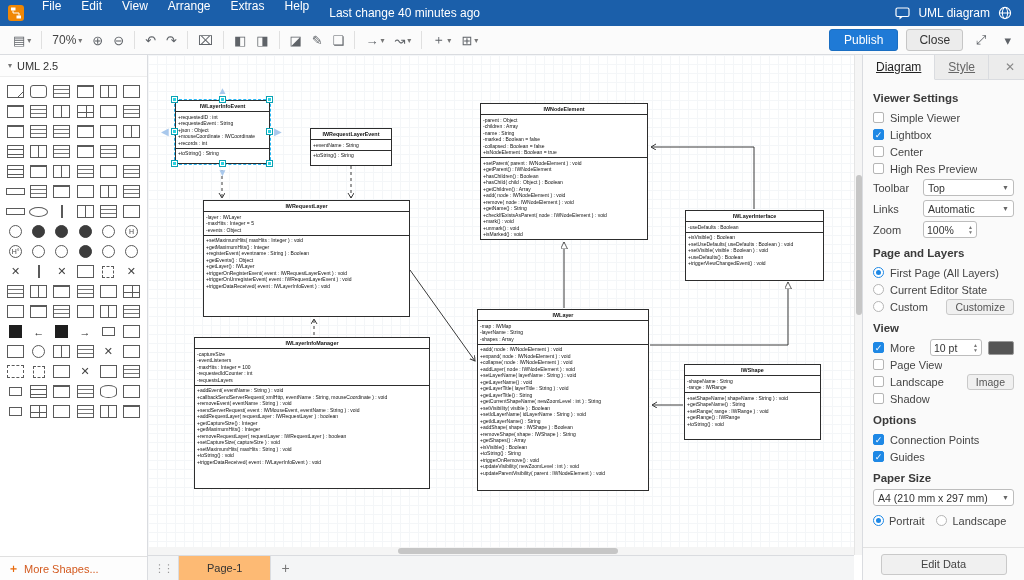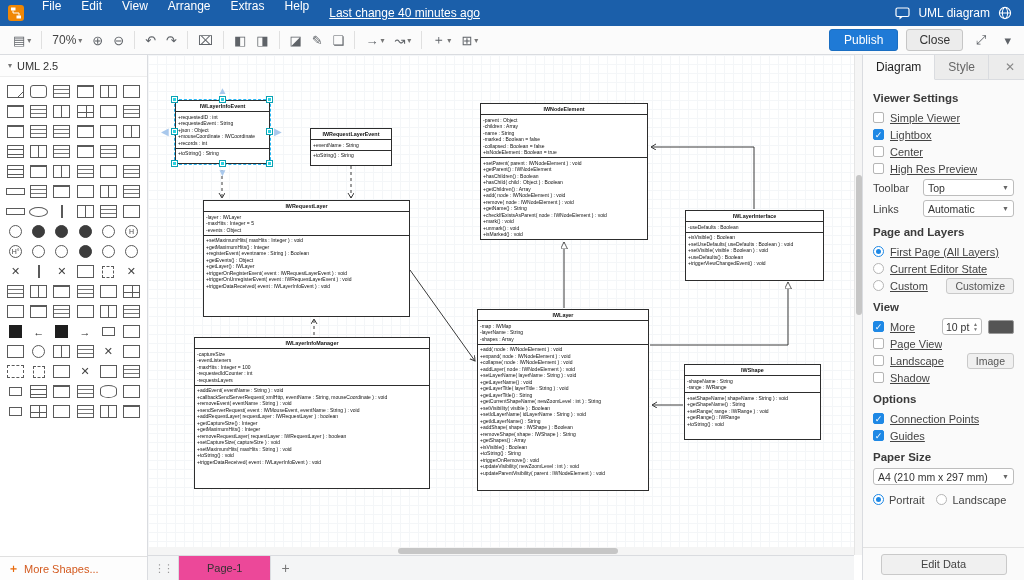--- a/index.html
+++ b/index.html
@@ -2,21 +2,21 @@
 <html><head>
 <meta charset="utf-8">
 <style>
   * { margin:0; padding:0; box-sizing:border-box; }
   html,body { width:1024px; height:580px; overflow:hidden; font-family:"Liberation Sans", sans-serif; background:#fff; }
 
   
   .menubar { position:absolute; left:0; top:0; width:1024px; height:26px; background:#1b5faa; display:flex; align-items:center; color:#fff; font-size:12px; }
   .logo { width:16px; height:16px; background:#f08705; border-radius:3px; margin:0 8px 0 8px; display:flex; align-items:center; justify-content:center; }
   .menu-item { padding:0 10px; height:40px; line-height:26px; cursor:default; }
-  .menu-status { padding:0 10px; text-decoration:underline; }
+  .menu-status { padding:0 10px; }
   .menubar-right { margin-left:auto; display:flex; align-items:center; gap:8px; padding-right:12px; }
 
   
   .toolbar { position:absolute; left:0; top:26px; width:1024px; height:29px; background:#fbfbfb; border-bottom:1px solid #dadce0; display:flex; align-items:center; padding:0 8px; color:#5f6368; font-size:13px; }
   .tb { padding:2px 5px; border-radius:2px; display:flex; align-items:center; gap:2px; cursor:default; }
   .tb .caret { font-size:8px; color:#777; }
   .tb-sep { width:1px; height:18px; background:#e0e0e0; margin:0 5px; }
   .tb-zoomtext { font-size:12px; color:#444; }
   .toolbar-right { margin-left:auto; display:flex; align-items:center; gap:8px; }
   .btn-publish { background:#1f7ad6; color:#fff; font-size:12px; border:1px solid #1a6ec2; border-radius:3px; padding:3px 14px; }
@@ -72,39 +72,39 @@
 
   
   .vscroll { position:absolute; left:854px; top:55px; width:8px; height:500px; background:#f5f5f5; border-left:1px solid #e5e5e5; }
   .vscroll .thumb { position:absolute; left:1px; width:6px; top:120px; height:140px; background:#c6c6c6; border-radius:3px; }
   .hscroll { position:absolute; left:148px; top:547px; width:706px; height:8px; background:#f5f5f5; }
   .hscroll .thumb { position:absolute; top:1px; height:6px; left:250px; width:220px; background:#c6c6c6; border-radius:3px; }
 
   
   .footer { position:absolute; left:148px; top:555px; width:706px; height:25px; background:#f4f5f6; border-top:1px solid #dadce0; display:flex; align-items:center; }
   .page-handle { color:#9a9a9a; font-size:11px; padding:0 6px; letter-spacing:-2px; }
-  .page-tab { background:#ec4899; border-left:1px solid #dadce0; border-right:1px solid #dadce0; height:25px; display:flex; align-items:center; padding:0 28px; font-size:11px; color:#333; }
+  .page-tab { background:#fdba74; border-left:1px solid #dadce0; border-right:1px solid #dadce0; height:25px; display:flex; align-items:center; padding:0 28px; font-size:11px; color:#333; }
   .page-add { color:#777; font-size:14px; padding:0 10px; }
 
   
   .panel { position:absolute; left:862px; top:55px; width:162px; height:525px; background:#fafafa; border-left:1px solid #dadce0; font-size:11px; color:#444; }
   .panel-tabs { height:25px; display:flex; background:#ececec; border-bottom:1px solid #dadce0; }
-  .ptab { padding:0 13px; display:flex; align-items:center; font-size:12px; color:#666; border-right:1px solid #dadce0; }
+  .ptab { padding:0 13px; display:flex; align-items:center; font-size:12px; color:#666; border-right:1px solid #dadce0;text-decoration:underline; }
   .ptab.active { background:#fafafa; color:#222; border-bottom:1px solid #fafafa; margin-bottom:-1px; }
   .ptab-close { margin-left:auto; padding:0 9px; display:flex; align-items:center; color:#888; font-size:12px; }
   .panel-body { position:absolute; top:26px; bottom:34px; left:0; right:0; overflow:hidden; padding:4px 10px 0 10px; }
   .sec-title { font-weight:bold; color:#3a3a3a; font-size:11.5px; margin:7px 0 5px 0; }
   .crow { display:flex; align-items:center; gap:6px; height:17px; }
   .cb { width:11px; height:11px; border:1px solid #b5b5b5; border-radius:2px; background:#fff; display:flex; align-items:center; justify-content:center; font-size:9px; color:#fff; flex:none; }
   .cb.on { background:#1e88e5; border-color:#1e88e5; }
   .cb.on::after { content:"✓"; }
   .rb { width:11px; height:11px; border:1px solid #b5b5b5; border-radius:50%; background:#fff; display:flex; align-items:center; justify-content:center; flex:none; }
   .rb.on { border-color:#1e88e5; }
   .rb.on::after { content:""; width:5px; height:5px; border-radius:50%; background:#1e88e5; }
-  .clabel { white-space:nowrap; overflow:hidden; text-overflow:ellipsis;text-decoration:underline; }
+  .clabel { white-space:nowrap; overflow:hidden; text-overflow:ellipsis; }
   .prow { display:flex; align-items:center; height:21px; gap:6px; }
   .prow .plabel { width:44px; flex:none; }
   .selbox { flex:1; background:#fff; border:1px solid #bdbdbd; border-radius:3px; height:17px; display:flex; align-items:center; padding:0 4px; gap:4px; font-size:10.5px; color:#333; }
   .selbox .sv { flex:1; white-space:nowrap; overflow:hidden; }
   .selbox .caret { font-size:7px; color:#666; }
   .inpbox { background:#fff; border:1px solid #bdbdbd; border-radius:3px; height:17px; display:flex; align-items:center; padding:0 3px; font-size:10.5px; color:#333; }
   .spin { display:flex; flex-direction:column; font-size:5px; color:#777; line-height:5px; margin-left:3px; }
   .btn-sm { background:#f0f0f0; border:1px solid #c9c9c9; border-radius:3px; font-size:10.5px; color:#555; padding:1px 8px; }
   .swatch { width:26px; height:14px; background:#555; border:1px solid #9a9a9a; border-radius:2px; }
   .panel-foot { position:absolute; bottom:0; left:0; right:0; height:33px; border-top:1px solid #e2e2e2; display:flex; align-items:center; justify-content:center; }
@@ -531,41 +531,51 @@
           <span class="caret">▼</span>
       </div>
     </div>
     <div class="prow">
       <span class="plabel">Links</span>
       <div class="selbox">
         <span class="sv">Automatic</span>
           <span class="caret">▼</span>
       </div>
     </div>
+    <div class="prow">
+      <span class="plabel">Zoom</span>
+      <div class="inpbox" style="width:54px">
+        <span style="flex:1">100%</span>
+        <span class="spin">
+            <span>▲</span>
+            <span>▼</span>
+          </span>
+      </div>
+    </div>
 
     <div class="sec-title">Page and Layers</div>
     <div class="crow">
       <span class="rb on"></span>
       <span class="clabel">First Page (All Layers)</span>
     </div>
     <div class="crow">
       <span class="rb"></span>
       <span class="clabel">Current Editor State</span>
     </div>
     <div class="crow">
       <span class="rb"></span>
       <span class="clabel">Custom</span>
       <button class="btn-sm" style="margin-left:auto">Customize</button>
     </div>
 
     <div class="sec-title">View</div>
     <div class="crow">
       <span class="cb on"></span>
       <span class="clabel">More</span>
-      <div class="inpbox" style="width:40px;margin-left:auto">
+      <div class="inpbox" style="width:52px;margin-left:auto">
         <span style="flex:1">10 pt</span>
         <span class="spin">
             <span>▲</span>
             <span>▼</span>
           </span>
       </div>
       <span class="swatch"></span>
     </div>
     <div class="crow">
       <span class="cb"></span>

